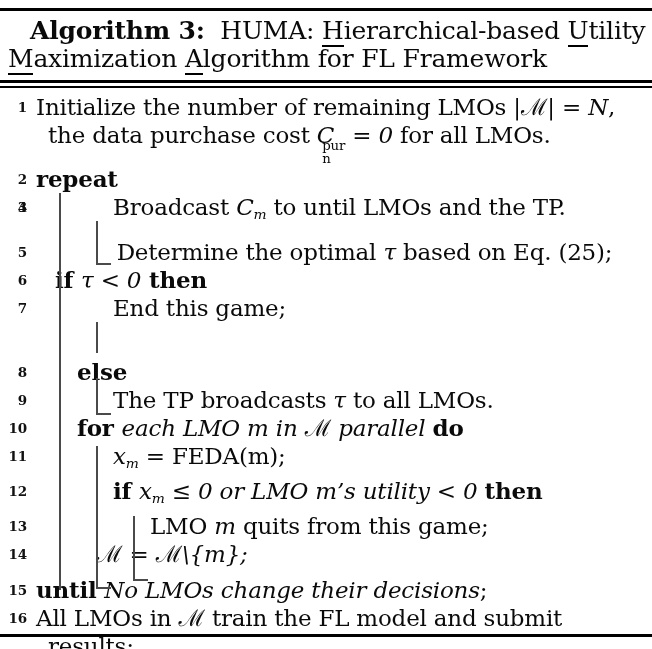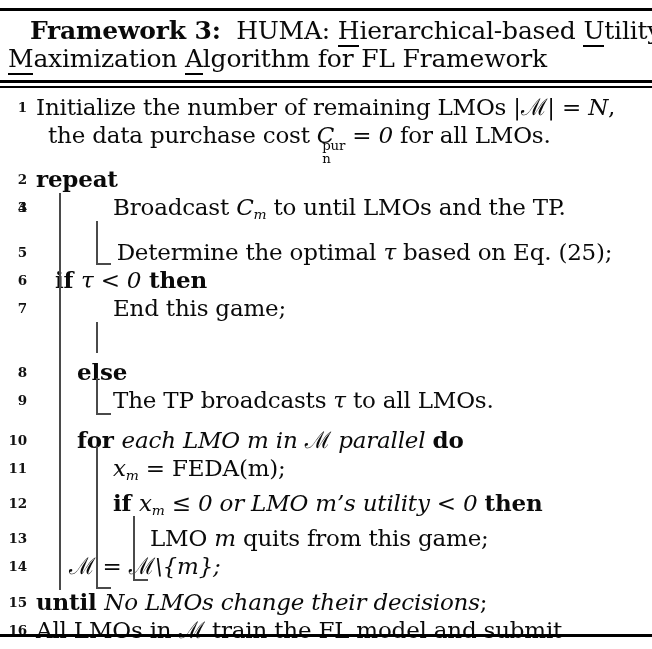--- a/index.html
+++ b/index.html
@@ -75,21 +75,21 @@
     left: 0; right: 0; top: 634px;
     border-top: 3px solid #000;
     height: 0;
   }
 </style>
 </head>
 <body>
 
 <div id="frame">
   <div class="top-rule"></div>
-  <div id="algo-title"><span class="s-b">Framework 3:</span><span class="s-r">&nbsp; HUMA: </span><span class="s-u">H</span><span class="s-r">ierarchical-based </span><span class="s-u">U</span><span class="s-r">tility</span><br><span class="s-u">M</span><span class="s-r">aximization </span><span class="s-u">A</span><span class="s-r">lgorithm for FL Framework</span></div>
+  <div id="algo-title"><span class="s-b">Algorithm 3:</span><span class="s-r">&nbsp; HUMA: </span><span class="s-u">H</span><span class="s-r">ierarchical-based </span><span class="s-u">U</span><span class="s-r">tility</span><br><span class="s-u">M</span><span class="s-r">aximization </span><span class="s-u">A</span><span class="s-r">lgorithm for FL Framework</span></div>
   <div class="double-rule"></div>
   <div id="algo-body">
       <div class="algo-line">
         <span class="line-num">1</span>
         <div class="line-content hang" style="margin-left: 36px;"><span class="s-r">Initialize the number of remaining LMOs </span><span class="s-m">|</span><span class="s-cal">ℳ</span><span class="s-m">| = </span><span class="s-m">N</span><span class="s-r">,</span><br><span class="s-r">the data purchase cost </span><span class="s-m">C</span><span class="ss">
             <span>pur</span>
             <span>n</span>
           </span><span class="s-m"> = 0</span><span class="s-r"> for all LMOs.</span></div>
       </div>
       <div class="algo-line">
@@ -116,39 +116,39 @@
         <div class="line-content" style="margin-left: 113px;"><span class="s-r">End this game;</span></div>
       </div>
       <div class="algo-line">
         <span class="line-num">8</span>
         <div class="line-content" style="margin-left: 77px; margin-top: 36px;"><span class="s-b">else</span></div>
       </div>
       <div class="algo-line">
         <span class="line-num">9</span>
         <div class="line-content" style="margin-left: 113px;"><span class="s-r">The TP broadcasts </span><span class="s-m">τ</span><span class="s-r"> to all LMOs.</span></div>
       </div>
-      <div class="algo-line" style="margin-top: 12px;">
+      <div class="algo-line" style="margin-top: 0;">
         <span class="line-num">10</span>
         <div class="line-content" style="margin-left: 77px;"><span class="s-b">for </span><span class="s-i">each LMO </span><span class="s-m">m</span><span class="s-i"> in </span><span class="s-cal">ℳ</span><span class="s-i"> parallel </span><span class="s-b">do</span></div>
       </div>
       <div class="algo-line">
         <span class="line-num">11</span>
         <div class="line-content" style="margin-left: 113px;"><span class="s-m">x</span><span class="s-sub">m</span><span class="s-r"> = FEDA(m);</span></div>
       </div>
       <div class="algo-line">
         <span class="line-num">12</span>
         <div class="line-content" style="margin-left: 113px;"><span class="s-b">if </span><span class="s-m">x</span><span class="s-sub">m</span><span class="s-m"> ≤ 0 </span><span class="s-i">or LMO m’s utility </span><span class="s-m">&lt; 0 </span><span class="s-b">then</span></div>
       </div>
       <div class="algo-line">
         <span class="line-num">13</span>
         <div class="line-content" style="margin-left: 150px;"><span class="s-r">LMO </span><span class="s-m">m</span><span class="s-r"> quits from this game;</span></div>
       </div>
       <div class="algo-line">
         <span class="line-num">14</span>
-        <div class="line-content" style="margin-left: 69px;"><span class="s-cal">ℳ</span><span class="s-m"> = </span><span class="s-cal">ℳ</span><span class="s-m">\{</span><span class="s-m">m</span><span class="s-m">};</span></div>
+        <div class="line-content" style="margin-left: 96px;"><span class="s-cal">ℳ</span><span class="s-m"> = </span><span class="s-cal">ℳ</span><span class="s-m">\{</span><span class="s-m">m</span><span class="s-m">};</span></div>
       </div>
       <div class="algo-line" style="margin-top: 8px;">
         <span class="line-num">15</span>
         <div class="line-content" style="margin-left: 36px;"><span class="s-b">until </span><span class="s-i">No LMOs change their decisions</span><span class="s-r">;</span></div>
       </div>
       <div class="algo-line">
         <span class="line-num">16</span>
         <div class="line-content hang" style="margin-left: 36px;"><span class="s-r">All LMOs in </span><span class="s-cal">ℳ</span><span class="s-r"> train the FL model and submit</span><br><span class="s-r">results;</span></div>
       </div>
       <div class="block-bar" style="left: 59px; top: 105px; height: 397px; width: 0px;"></div>

